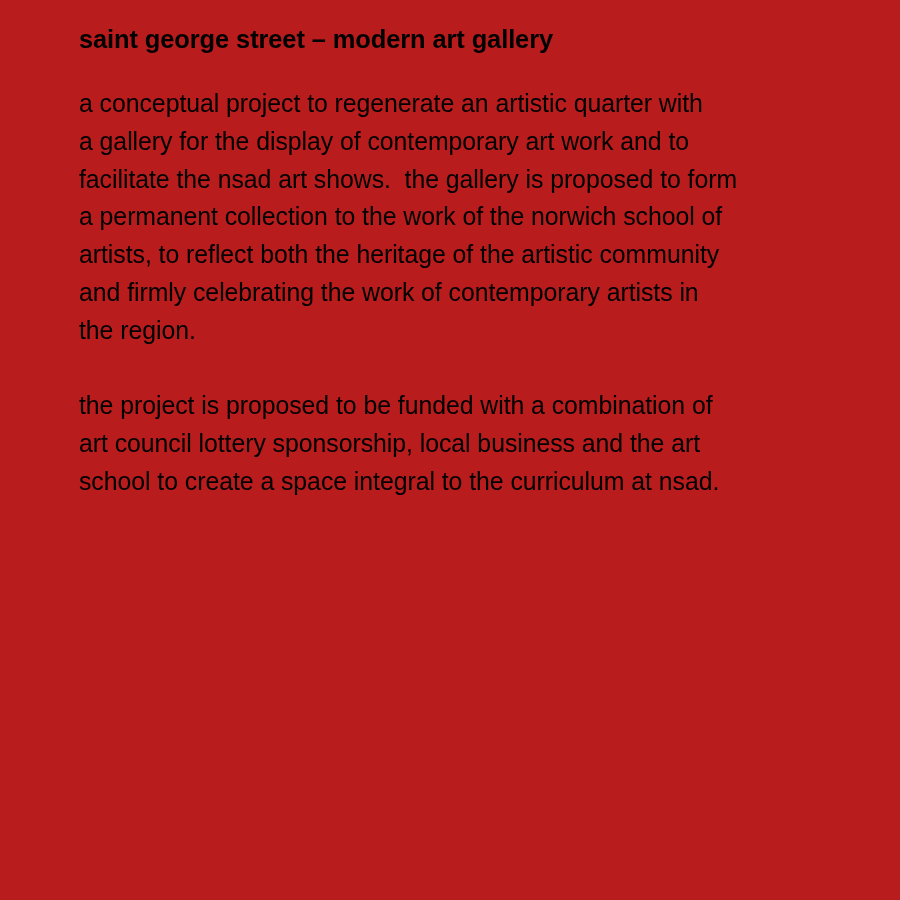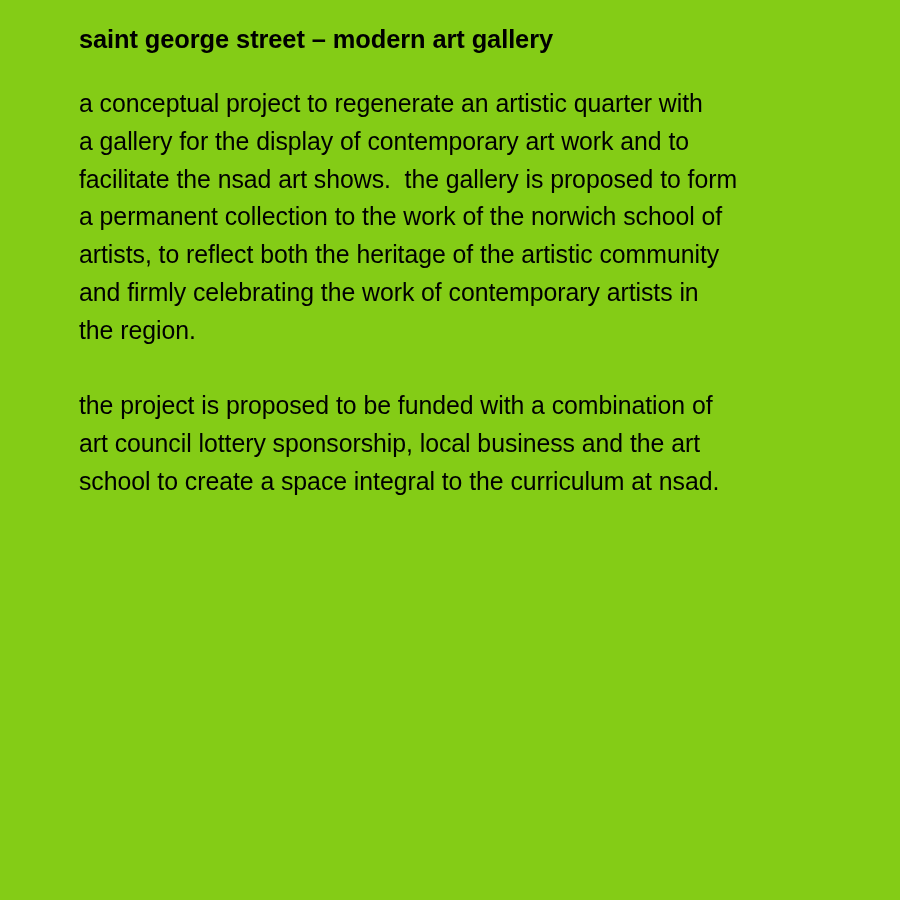--- a/index.html
+++ b/index.html
@@ -14,21 +14,21 @@
     overflow: hidden;
     font-family: "Liberation Sans", "DejaVu Sans", sans-serif;
     color: #000000;
     -webkit-font-smoothing: antialiased;
   }
 
   #document-page {
     position: relative;
     width: 900px;
     height: 900px;
-    background: #84cc16;
+    background: #b91c1c;
   }
 
   #text-block {
     position: absolute;
     left: 79px;
     top: 22px;
     width: 800px;
   }
 
   .doc-heading {

